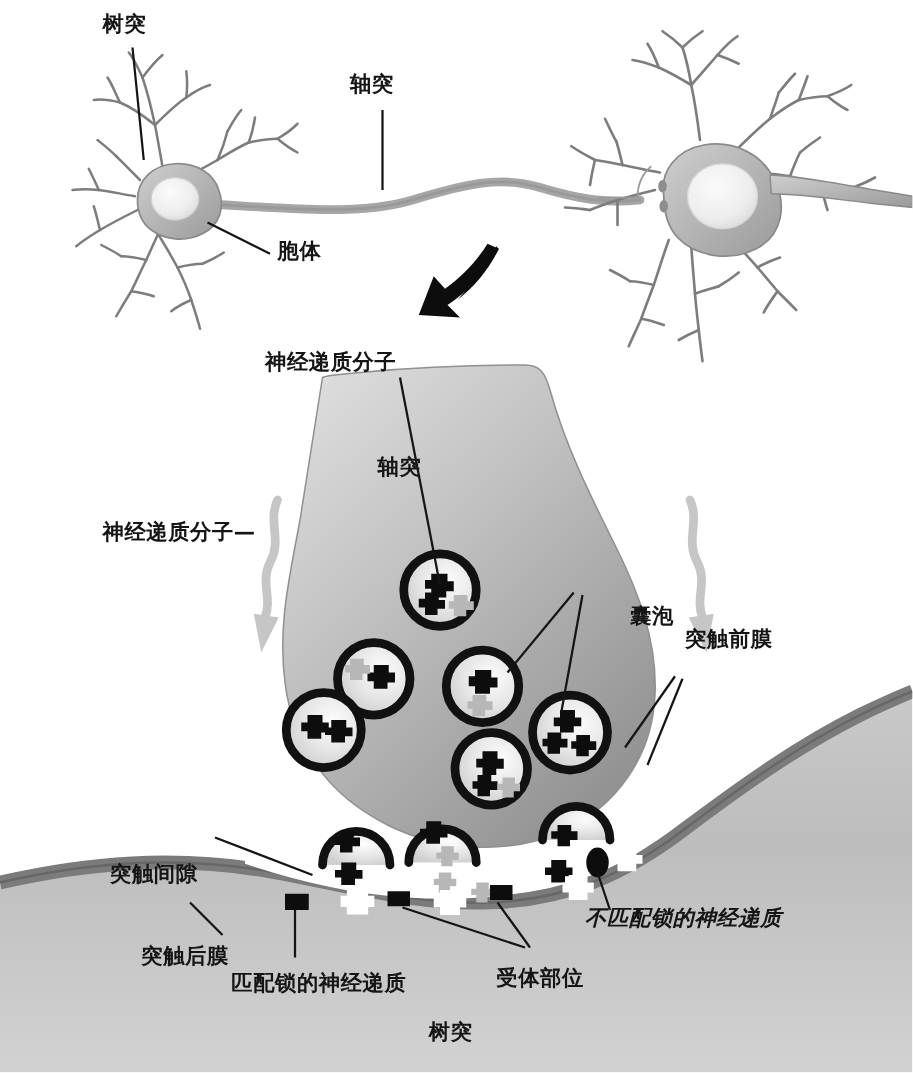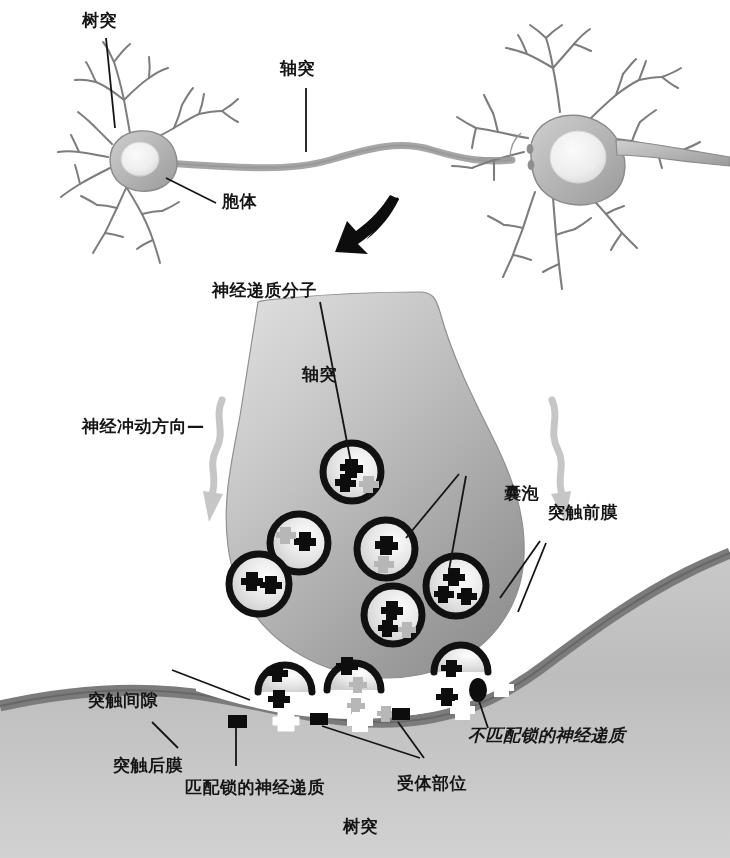--- a/index.html
+++ b/index.html
@@ -323,21 +323,21 @@
 <div class="lbl" style="left:82px;  top:12px;">树突</div>
 
 <div class="lbl" style="left:280px; top:60px;">轴突</div>
 
 <div class="lbl" style="left:222px; top:193px;">胞体</div>
 
 <div class="lbl" style="left:212px; top:282px;">神经递质分子</div>
 
 <div class="lbl" style="left:302px; top:366px;">轴突</div>
 
-<div class="lbl" style="left:82px;  top:418px;">神经冲动方向—</div>
+<div class="lbl" style="left:82px;  top:418px;">神经递质分子—</div>
 
 <div class="lbl" style="left:504px; top:453px;margin-top:32px;">囊泡</div>
 
 <div class="lbl" style="left:530px; top:504px;margin-left:18px;">突触前膜</div>
 
 <div class="lbl" style="left:88px;  top:648px;margin-top:44px;">突触间隙</div>
 
 <div class="lbl" style="left:113px; top:757px;">突触后膜</div>
 
 <div class="lbl" style="left:185px; top:779px;">匹配锁的神经递质</div>

